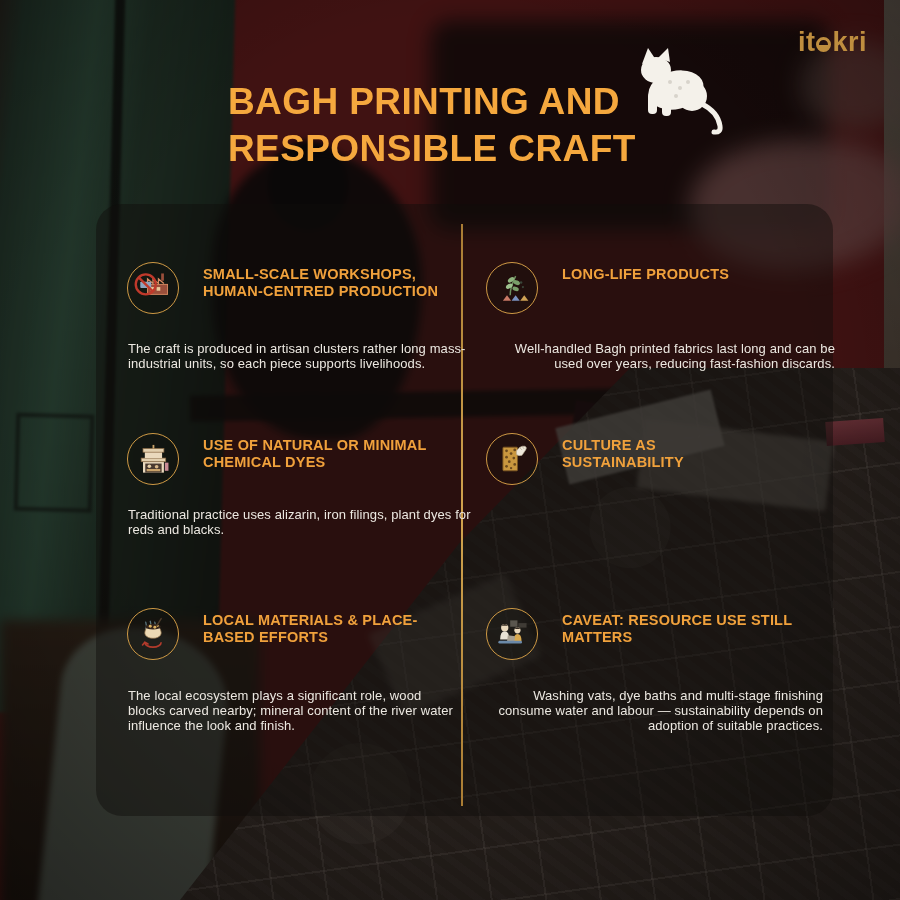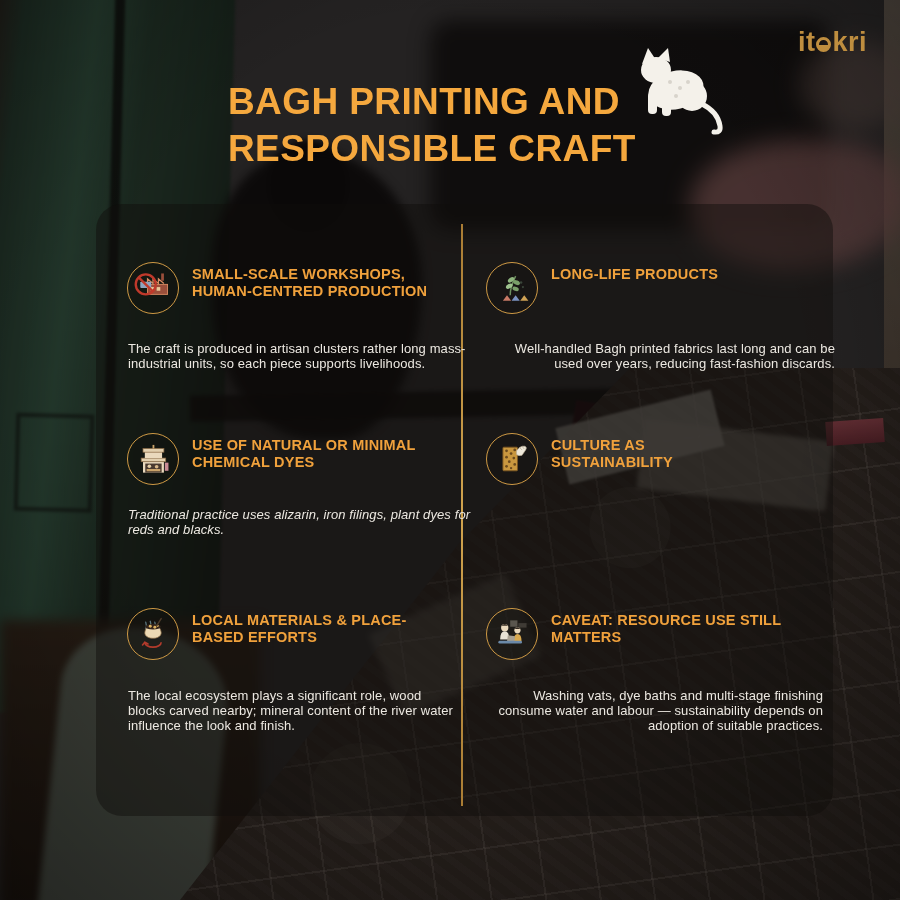--- a/index.html
+++ b/index.html
@@ -1,18 +1,18 @@
 <!DOCTYPE html>
 <html><head>
 <meta charset="utf-8">
 <style>
   html,body{margin:0;padding:0;background:#000;}
   .canvas{
     position:relative;width:900px;height:900px;overflow:hidden;
-    background:#404040;font-family:"Liberation Sans",sans-serif;
+    background:#7f1d1d;font-family:"Liberation Sans",sans-serif;
     -webkit-font-smoothing:antialiased;
   }
   .canvas *{box-sizing:border-box;}
   
   .bg{position:absolute;z-index:1;}
   .wall-corner{left:0;top:0;width:60px;height:110px;background:linear-gradient(140deg,#a89e90,#6a5f50);filter:blur(6px);}
   .door{left:-12px;top:-15px;width:238px;height:730px;
     background:linear-gradient(95deg,#3a332a 0%,#2f5440 10%,#3f7257 34%,#2c4e3a 52%,#23402f 72%,#16251c 100%);
     filter:blur(1.5px);transform:rotate(1.5deg);}
   .door:before{content:"";position:absolute;left:118px;top:0;width:10px;height:100%;background:rgba(8,10,8,.8);}
@@ -47,21 +47,21 @@
   
   .fg{position:absolute;z-index:4;}
   .logo{right:33px;top:27px;color:#bf8e3f;font-size:27px;font-weight:700;letter-spacing:.5px;display:flex;align-items:center;}
   .logo .o{display:inline-block;width:15px;height:15px;border:3px solid #bf8e3f;border-radius:50%;margin:4px 1px 0;
     background:linear-gradient(0deg,#bf8e3f 45%,rgba(0,0,0,0) 45%);}
   .title{left:228px;top:78px;margin:0;font-size:37px;font-weight:800;letter-spacing:.4px;
     color:#f5a83e;line-height:1.28;white-space:pre-line;}
   .cat{left:618px;top:44px;width:112px;height:92px;}
   .divider{left:461px;top:224px;width:2px;height:582px;background:linear-gradient(#a97c34,#d0a34e 50%,#a97c34);}
   .card{position:absolute;width:350px;}
-  .card-head{display:flex;gap:13px;align-items:flex-start;}
+  .card-head{display:flex;gap:24px;align-items:flex-start;}
   .icon-circle{flex:none;width:52px;height:52px;border:1.5px solid #cf9a45;border-radius:50%;
     background:rgba(18,15,12,.3);display:flex;align-items:center;justify-content:center;}
   .card h3{margin:4px 0 0;font-size:14.5px;font-weight:800;letter-spacing:.2px;color:#f0a13c;line-height:1.14;text-transform:uppercase;}
   .card p{position:absolute;left:1px;margin:0;font-size:13px;line-height:1.17;color:#ece8e1;letter-spacing:.1px;}
   .r1 p{top:79px;} .r2 p{top:74px;} .r3 p{top:80px;}
   .colL{left:127px;} .colR{left:486px;}
   .rowA{top:262px;} .rowB{top:433px;} .rowC{top:608px;}
 </style>
 </head>
 <body>
@@ -170,21 +170,21 @@
           <rect x="15" y="33" width="15" height="2.5" fill="#caa36a"></rect>
           <rect x="9" y="21" width="27" height="4" fill="#e2cfae" stroke="#8a6a44" stroke-width=".8"></rect>
           <rect x="13" y="14" width="19" height="7" fill="#ead9bd"></rect>
           <rect x="11" y="10.5" width="23" height="4" fill="#e2cfae" stroke="#8a6a44" stroke-width=".8"></rect>
           <rect x="21.5" y="6.5" width="2" height="4" fill="#caa36a"></rect>
           <rect x="35" y="26" width="4" height="9" fill="#c98a95"></rect>
         </svg>
       </div>
       <h3 style="max-width:262px;">USE OF NATURAL OR MINIMAL CHEMICAL DYES</h3>
     </div>
-    <p style="width:346px;font-style:italic;">Traditional practice uses alizarin, iron filings, plant dyes for reds and blacks.</p>
+    <p style="width:346px;">Traditional practice uses alizarin, iron filings, plant dyes for reds and blacks.</p>
   </div>
 
   <div class="fg card colR rowB r2">
     <div class="card-head">
       <div class="icon-circle">
         <svg width="40" height="40" viewBox="0 0 44 44">
           <rect x="12" y="9" width="16" height="26" rx="1" fill="#c9973f" stroke="#7a5622" stroke-width="1"></rect>
           <g fill="#6b4a1e">
             <circle cx="16" cy="13" r="1.5"></circle>
               <circle cx="21" cy="16" r="1.5"></circle>

